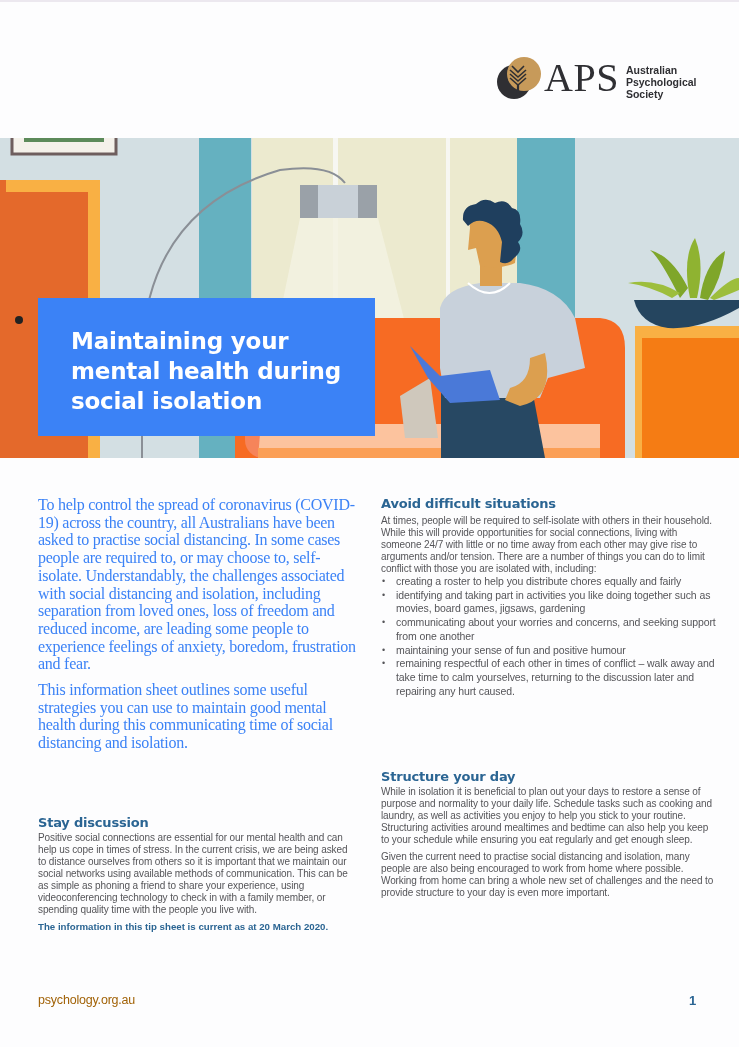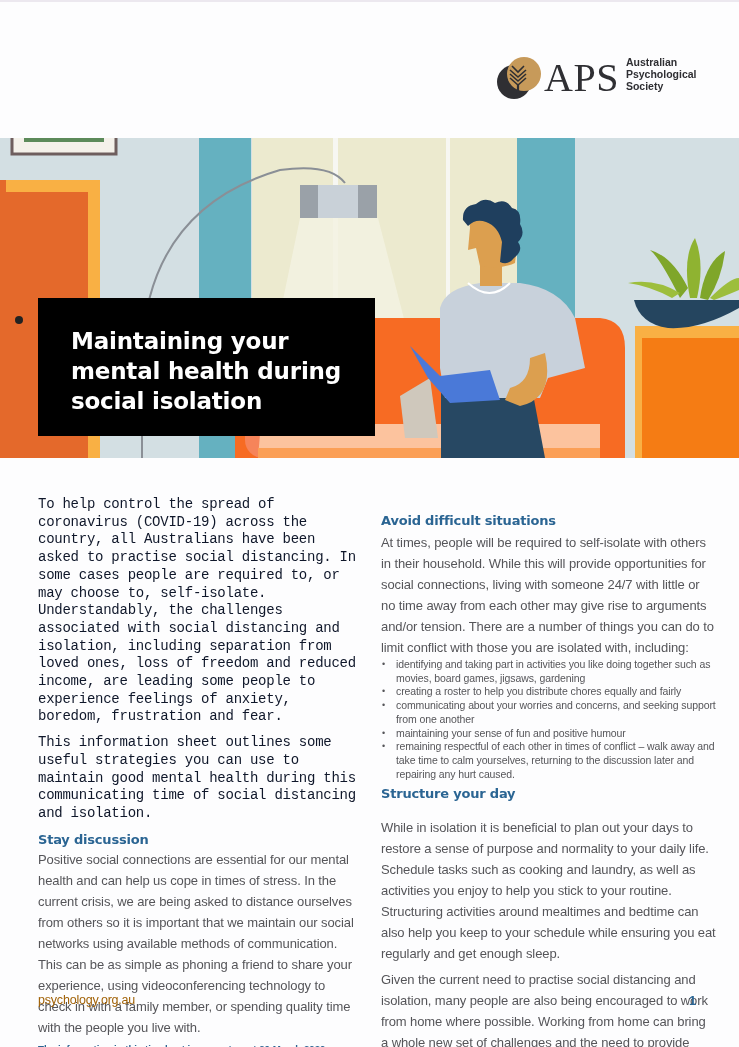--- a/index.html
+++ b/index.html
@@ -1,38 +1,38 @@
 <!DOCTYPE html>
 <html><head>
   <meta charset="utf-8">
   <style>
     * { box-sizing: border-box; margin: 0; padding: 0; }
     html, body { width: 739px; height: 1047px; background: #fdfdfe; overflow: hidden; }
     body { position: relative; font-family: "Liberation Sans", sans-serif; color: #555; }
     .top-edge { position: absolute; left: 0; top: 0; width: 739px; height: 2px; background: #ece8ef; }
 
     
-    .logo { position: absolute; left: 496px; top: 56px; height: 44px; display: flex; align-items: flex-start; }
+    .logo { position: absolute; left: 496px; top: 56px; height: 44px; display: flex; align-items: flex-end; }
     .logo-mark { width: 46px; height: 44px; position: relative; }
     .logo-text { font-family: "Liberation Serif", serif; font-size: 40px; color: #2f2f33; letter-spacing: 0.5px; margin-left: 2px; line-height: 44px; }
     .logo-sub { font-family: "Liberation Sans", sans-serif; font-size: 10.5px; line-height: 12px; color: #2f2f33; margin-left: 7px; font-weight: bold; }
     .logo-sub span { display: block; }
 
     
     .hero { position: absolute; left: 0; top: 138px; width: 739px; height: 320px; overflow: hidden; background: #d3dfe3; }
-    .title-box { position: absolute; left: 38px; top: 298px; width: 337px; height: 138px; background: #000000; padding: 28px 0 0 33px; }
+    .title-box { position: absolute; left: 38px; top: 298px; width: 337px; height: 138px; background: #3b82f6; padding: 28px 0 0 33px; }
     .title-box .t { color: #ffffff; font-size: 23px; line-height: 30px; font-weight: bold; font-family: "DejaVu Sans", sans-serif; letter-spacing: -0.2px; }
 
     
     .col-left { position: absolute; left: 38px; top: 496px; width: 320px; }
     .col-right { position: absolute; left: 381px; top: 495px; width: 335px; }
-    .lead { color: #0f172a; font-family: Liberation Mono, monospace; font-size: 14px; line-height: 17.7px; letter-spacing: -0.25px; }
+    .lead { color: #3b82f6; font-family: Liberation Serif, serif; font-size: 16px; line-height: 17.7px; letter-spacing: -0.25px; }
     .lead + .lead { margin-top: 8px; }
-    h2 { color: #2b6593; font-family: "DejaVu Sans", sans-serif; font-weight: bold; font-size: 13px; line-height: 17px; letter-spacing: -0.2px; margin-top: 17px; }
-    .body { color: #555559; font-size: 13px; line-height: 21px; letter-spacing: -0.1px; }
+    h2 { color: #2b6593; font-family: "DejaVu Sans", sans-serif; font-weight: bold; font-size: 13px; line-height: 17px; letter-spacing: -0.2px; }
+    .body { color: #555559; font-size: 10px; line-height: 12px; letter-spacing: -0.1px; }
     ul.bullets { list-style: none; }
     ul.bullets li { position: relative; padding-left: 15px; color: #555559; font-size: 10.5px; line-height: 13.7px; letter-spacing: -0.1px; }
     ul.bullets li::before { content: "•"; position: absolute; left: 1px; top: 0; color: #555559; font-size: 9px; }
     .note { color: #2b6593; font-size: 9.7px; font-weight: bold; line-height: 13px; }
 
     .stay { position: absolute; left: 38px; top: 814px; width: 318px; }
     .structure { position: absolute; left: 381px; top: 768px; width: 335px; }
     .body p + p { margin-top: 5px; }
 
     .footer-url { position: absolute; left: 38px; top: 993px; font-size: 12.5px; color: #a16207; letter-spacing: -0.2px; }
@@ -134,30 +134,30 @@
 <div class="stay">
   <h2>Stay discussion</h2>
   <p class="body" style="margin-top:1px;">Positive social connections are essential for our mental health and can help us cope in times of stress. In the current crisis, we are being asked to distance ourselves from others so it is important that we maintain our social networks using available methods of communication. This can be as simple as phoning a friend to share your experience, using videoconferencing technology to check in with a family member, or spending quality time with the people you live with.</p>
   <p class="note" style="margin-top:4px;">The information in this tip sheet is current as at 20 March 2020.</p>
 </div>
 
 <div class="col-right">
   <h2>Avoid difficult situations</h2>
   <p class="body" style="margin-top:3px;">At times, people will be required to self-isolate with others in their household. While this will provide opportunities for social connections, living with someone 24/7 with little or no time away from each other may give rise to arguments and/or tension. There are a number of things you can do to limit conflict with those you are isolated with, including:</p>
   <ul class="bullets">
+    <li>creating a roster to help you distribute chores equally and fairly</li>
     <li>identifying and taking part in activities you like doing together such as movies, board games, jigsaws, gardening</li>
-    <li>creating a roster to help you distribute chores equally and fairly</li>
     <li>communicating about your worries and concerns, and seeking support from one another</li>
     <li>maintaining your sense of fun and positive humour</li>
     <li>remaining respectful of each other in times of conflict – walk away and take time to calm yourselves, returning to the discussion later and repairing any hurt caused.</li>
   </ul>
 </div>
 
 <div class="structure">
   <h2>Structure your day</h2>
-  <div class="body" style="margin-top:15px;">
+  <div class="body" style="margin-top:1px;">
     <p>While in isolation it is beneficial to plan out your days to restore a sense of purpose and normality to your daily life. Schedule tasks such as cooking and laundry, as well as activities you enjoy to help you stick to your routine. Structuring activities around mealtimes and bedtime can also help you keep to your schedule while ensuring you eat regularly and get enough sleep.</p>
     <p>Given the current need to practise social distancing and isolation, many people are also being encouraged to work from home where possible. Working from home can bring a whole new set of challenges and the need to provide structure to your day is even more important.</p>
   </div>
 </div>
 
 <a class="footer-url">psychology.org.au</a>
 <div class="footer-page">1</div>
 
 </body></html>

